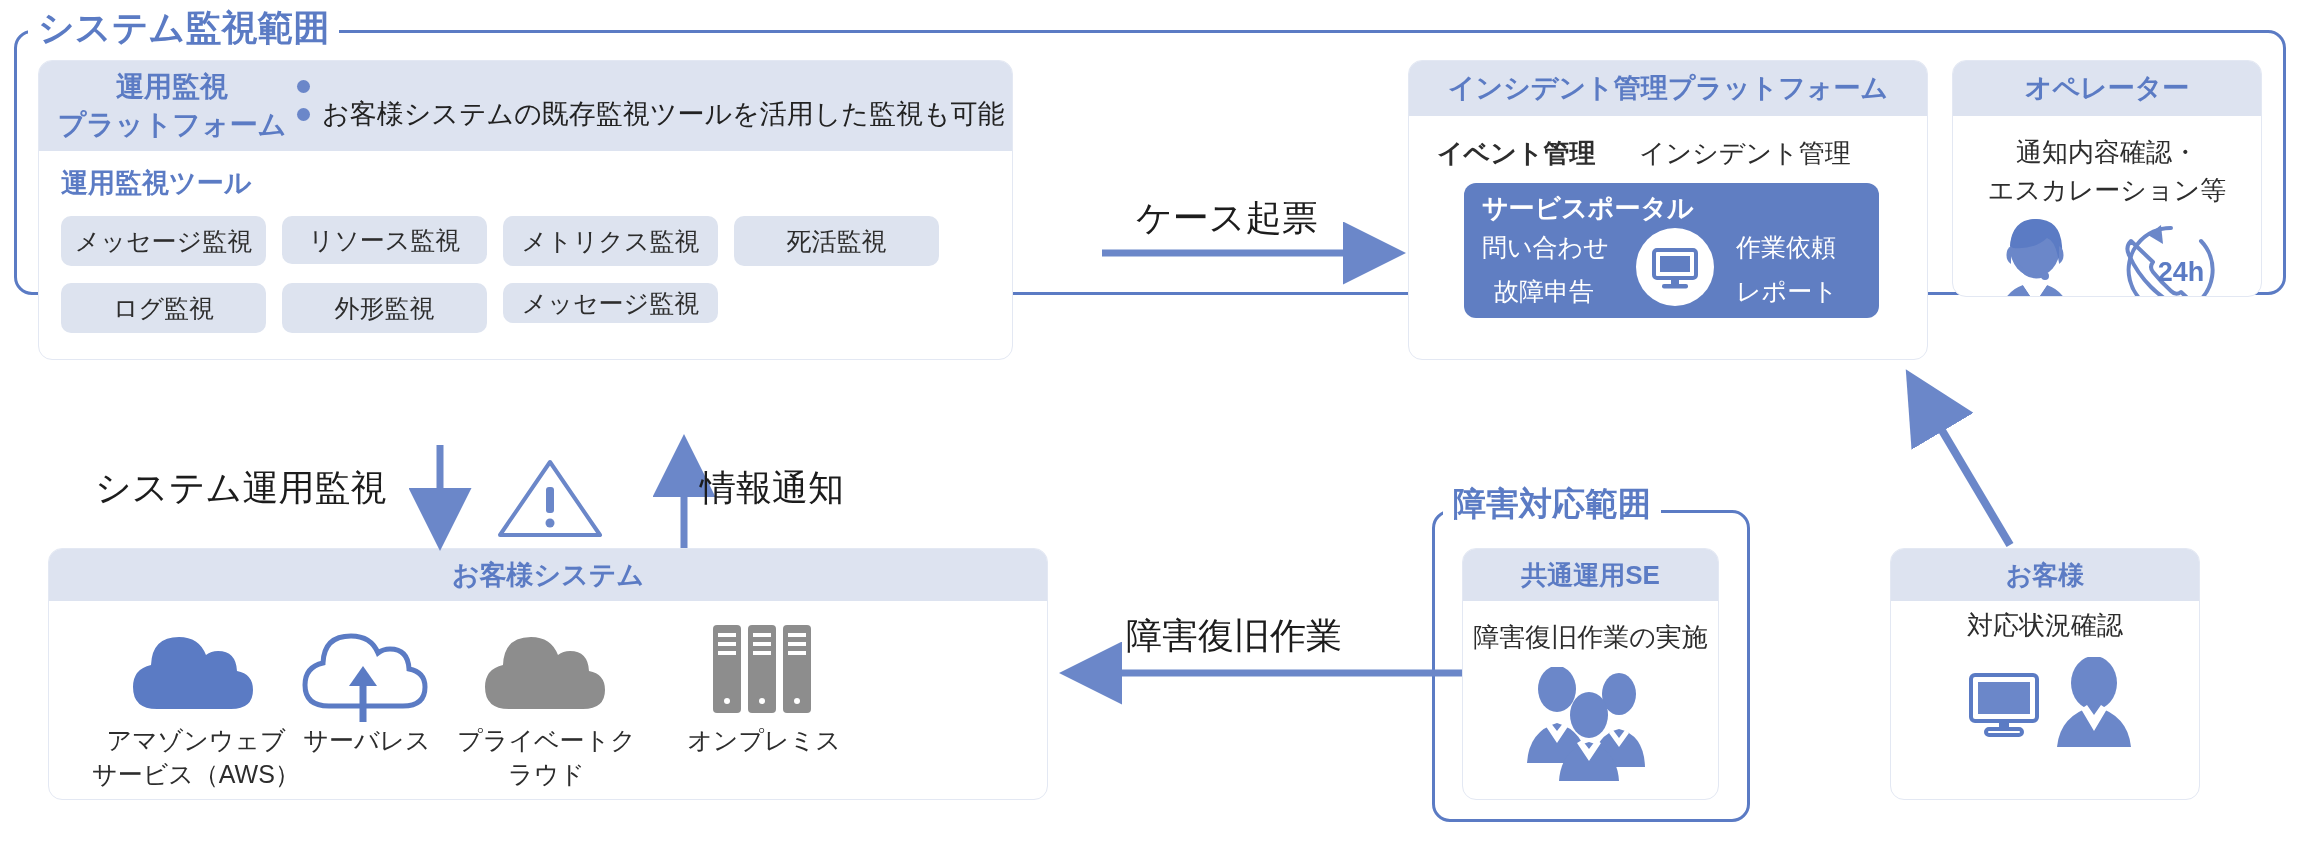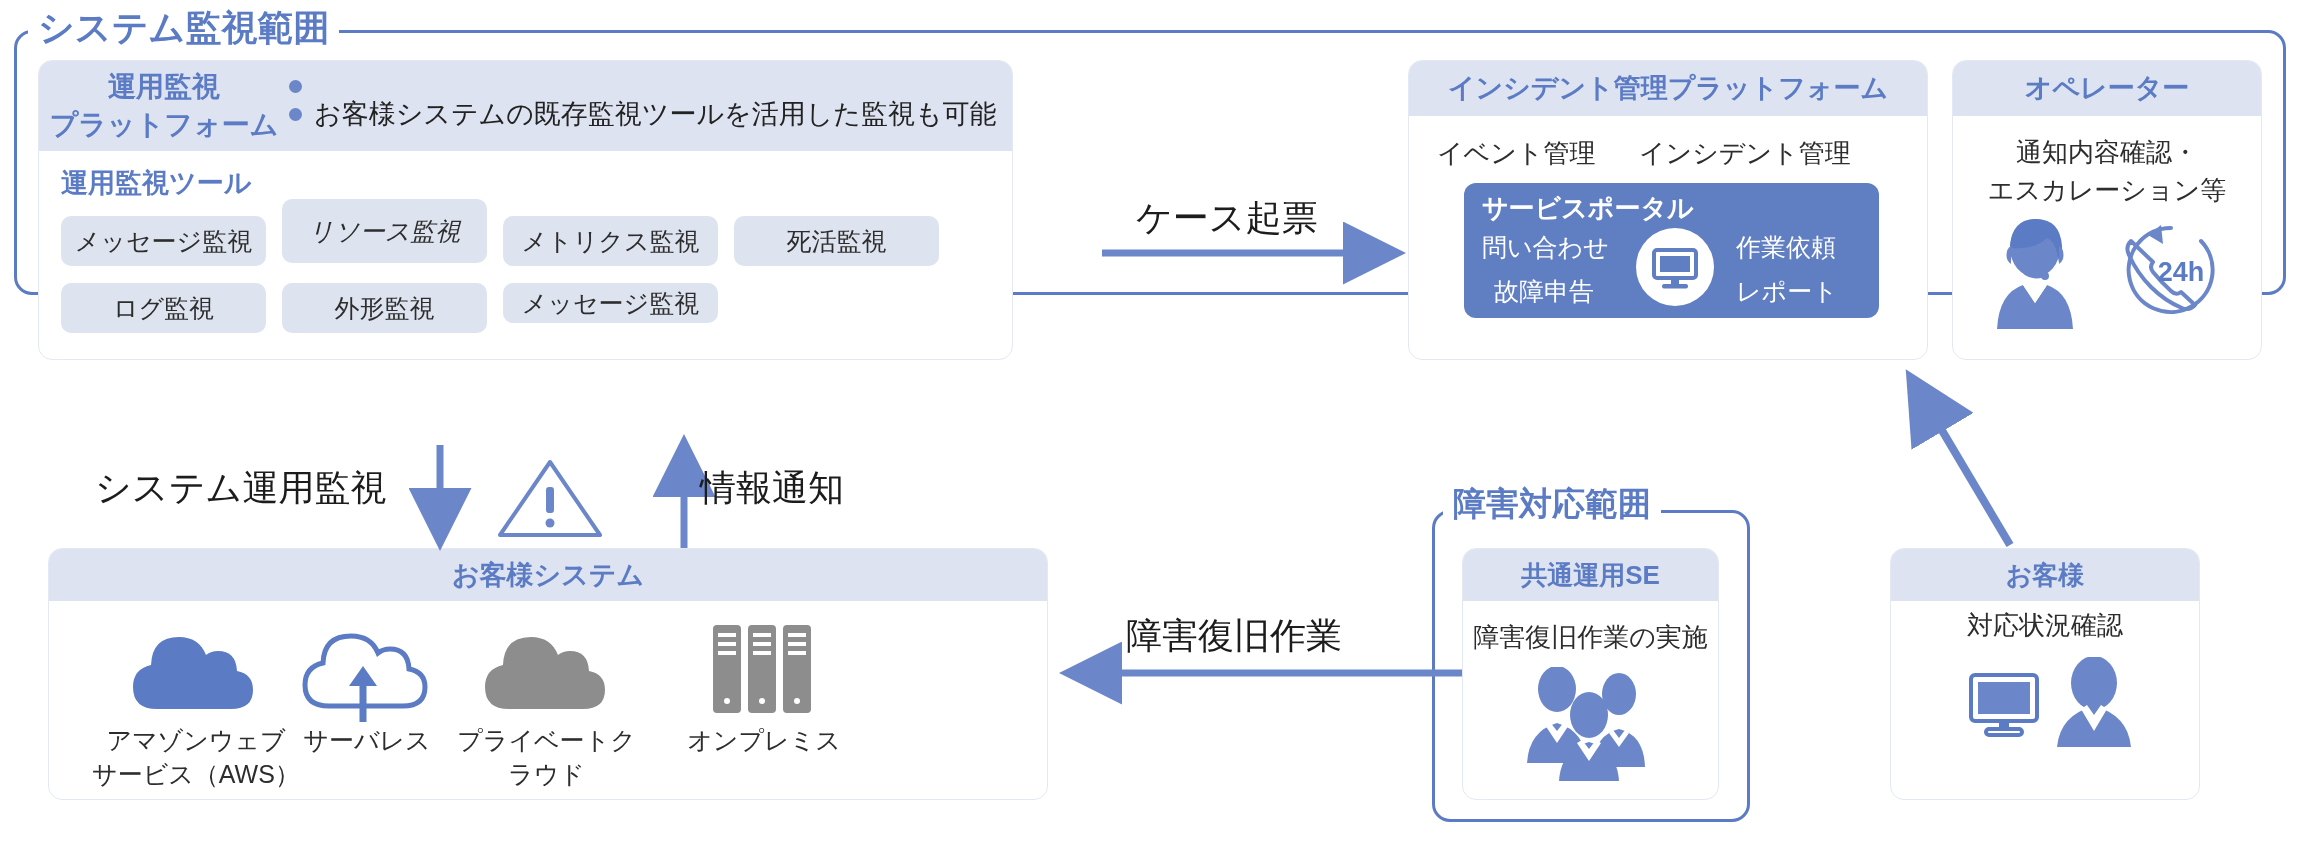--- a/index.html
+++ b/index.html
@@ -56,21 +56,21 @@
 
   
   #platform-card{left:38px;top:60px;width:975px;height:300px;}
   #platform-head{
     position:absolute;left:0;top:0;width:100%;height:90px;
     background:#dde3f0;
     display:flex;align-items:center;
   }
   #platform-label{
     width:250px;text-align:center;color:#5b7bc4;font-weight:bold;
-    font-size:28px;line-height:1.35;
+    font-size:28px;line-height:1.35;padding-left:8px;
   }
   #platform-bullets{flex:1;}
   .bullet-row{
     display:flex;align-items:center;font-size:27px;color:#222;
     line-height:1.35;margin:3px 0;
   }
   .bullet-dot{
     width:13px;height:13px;border-radius:50%;
     background:#6b87c9;margin-right:12px;flex:none;
   }
@@ -104,21 +104,21 @@
   }
   .portal-word{
     position:absolute;color:#ffffff;font-size:25px;white-space:nowrap;
   }
   #portal-monitor{
     position:absolute;left:172px;top:45px;width:78px;height:78px;
     background:#fff;border-radius:50%;
   }
 
   
-  #operator-card{left:1952px;top:60px;width:310px;height:300px;}
+  #operator-card{left:1952px;top:60px;width:310px;height:237px;}
   #operator-head{height:55px;font-size:27px;line-height:55px;}
   .center-text{
     text-align:center;font-size:26px;color:#2d2d2d;line-height:1.45;
   }
 
   
   #customer-sys-card{left:48px;top:548px;width:1000px;height:252px;}
   #customer-sys-head{height:52px;font-size:27px;line-height:52px;}
   .tech{
     position:absolute;text-align:center;font-size:25px;color:#2d2d2d;
@@ -159,32 +159,32 @@
         <div class="bullet-row">
           <span class="bullet-dot"></span>
           <span>お客様システムの既存監視ツールを活用した監視も可能</span>
         </div>
       </div>
     </div>
 
     <div id="tools-label">運用監視ツール</div>
 
     <div class="chip" style="left:22px;top:155px;width:205px;height:50px;">メッセージ監視</div>
-    <div class="chip" style="left:243px;top:138px;width:205px;height:64px;font-style:italic;">リソース監視</div>
+    <div class="chip" style="left:243px;top:155px;width:205px;height:48px;">リソース監視</div>
     <div class="chip" style="left:464px;top:155px;width:215px;height:50px;">メトリクス監視</div>
     <div class="chip" style="left:695px;top:155px;width:205px;height:50px;">死活監視</div>
     <div class="chip" style="left:22px;top:222px;width:205px;height:50px;">ログ監視</div>
     <div class="chip" style="left:243px;top:222px;width:205px;height:50px;">外形監視</div>
     <div class="chip" style="left:464px;top:222px;width:215px;height:40px;">メッセージ監視</div>
   </div>
 
   <div class="card" id="incident-card">
     <div class="card-head" id="incident-head">インシデント管理プラットフォーム</div>
     <div class="card-body">
-      <div class="sub-label" style="left:28px;top:20px;">イベント管理</div>
+      <div class="sub-label" style="left:28px;top:20px;font-weight:bold;">イベント管理</div>
       <div class="sub-label" style="left:230px;top:20px;">インシデント管理</div>
     </div>
 
     <div id="portal">
       <div id="portal-title">サービスポータル</div>
       <div class="portal-word" style="left:18px;top:48px;">問い合わせ</div>
       <div class="portal-word" style="left:30px;top:92px;">故障申告</div>
       <div class="portal-word" style="left:272px;top:48px;">作業依頼</div>
       <div class="portal-word" style="left:272px;top:92px;">レポート</div>
 

